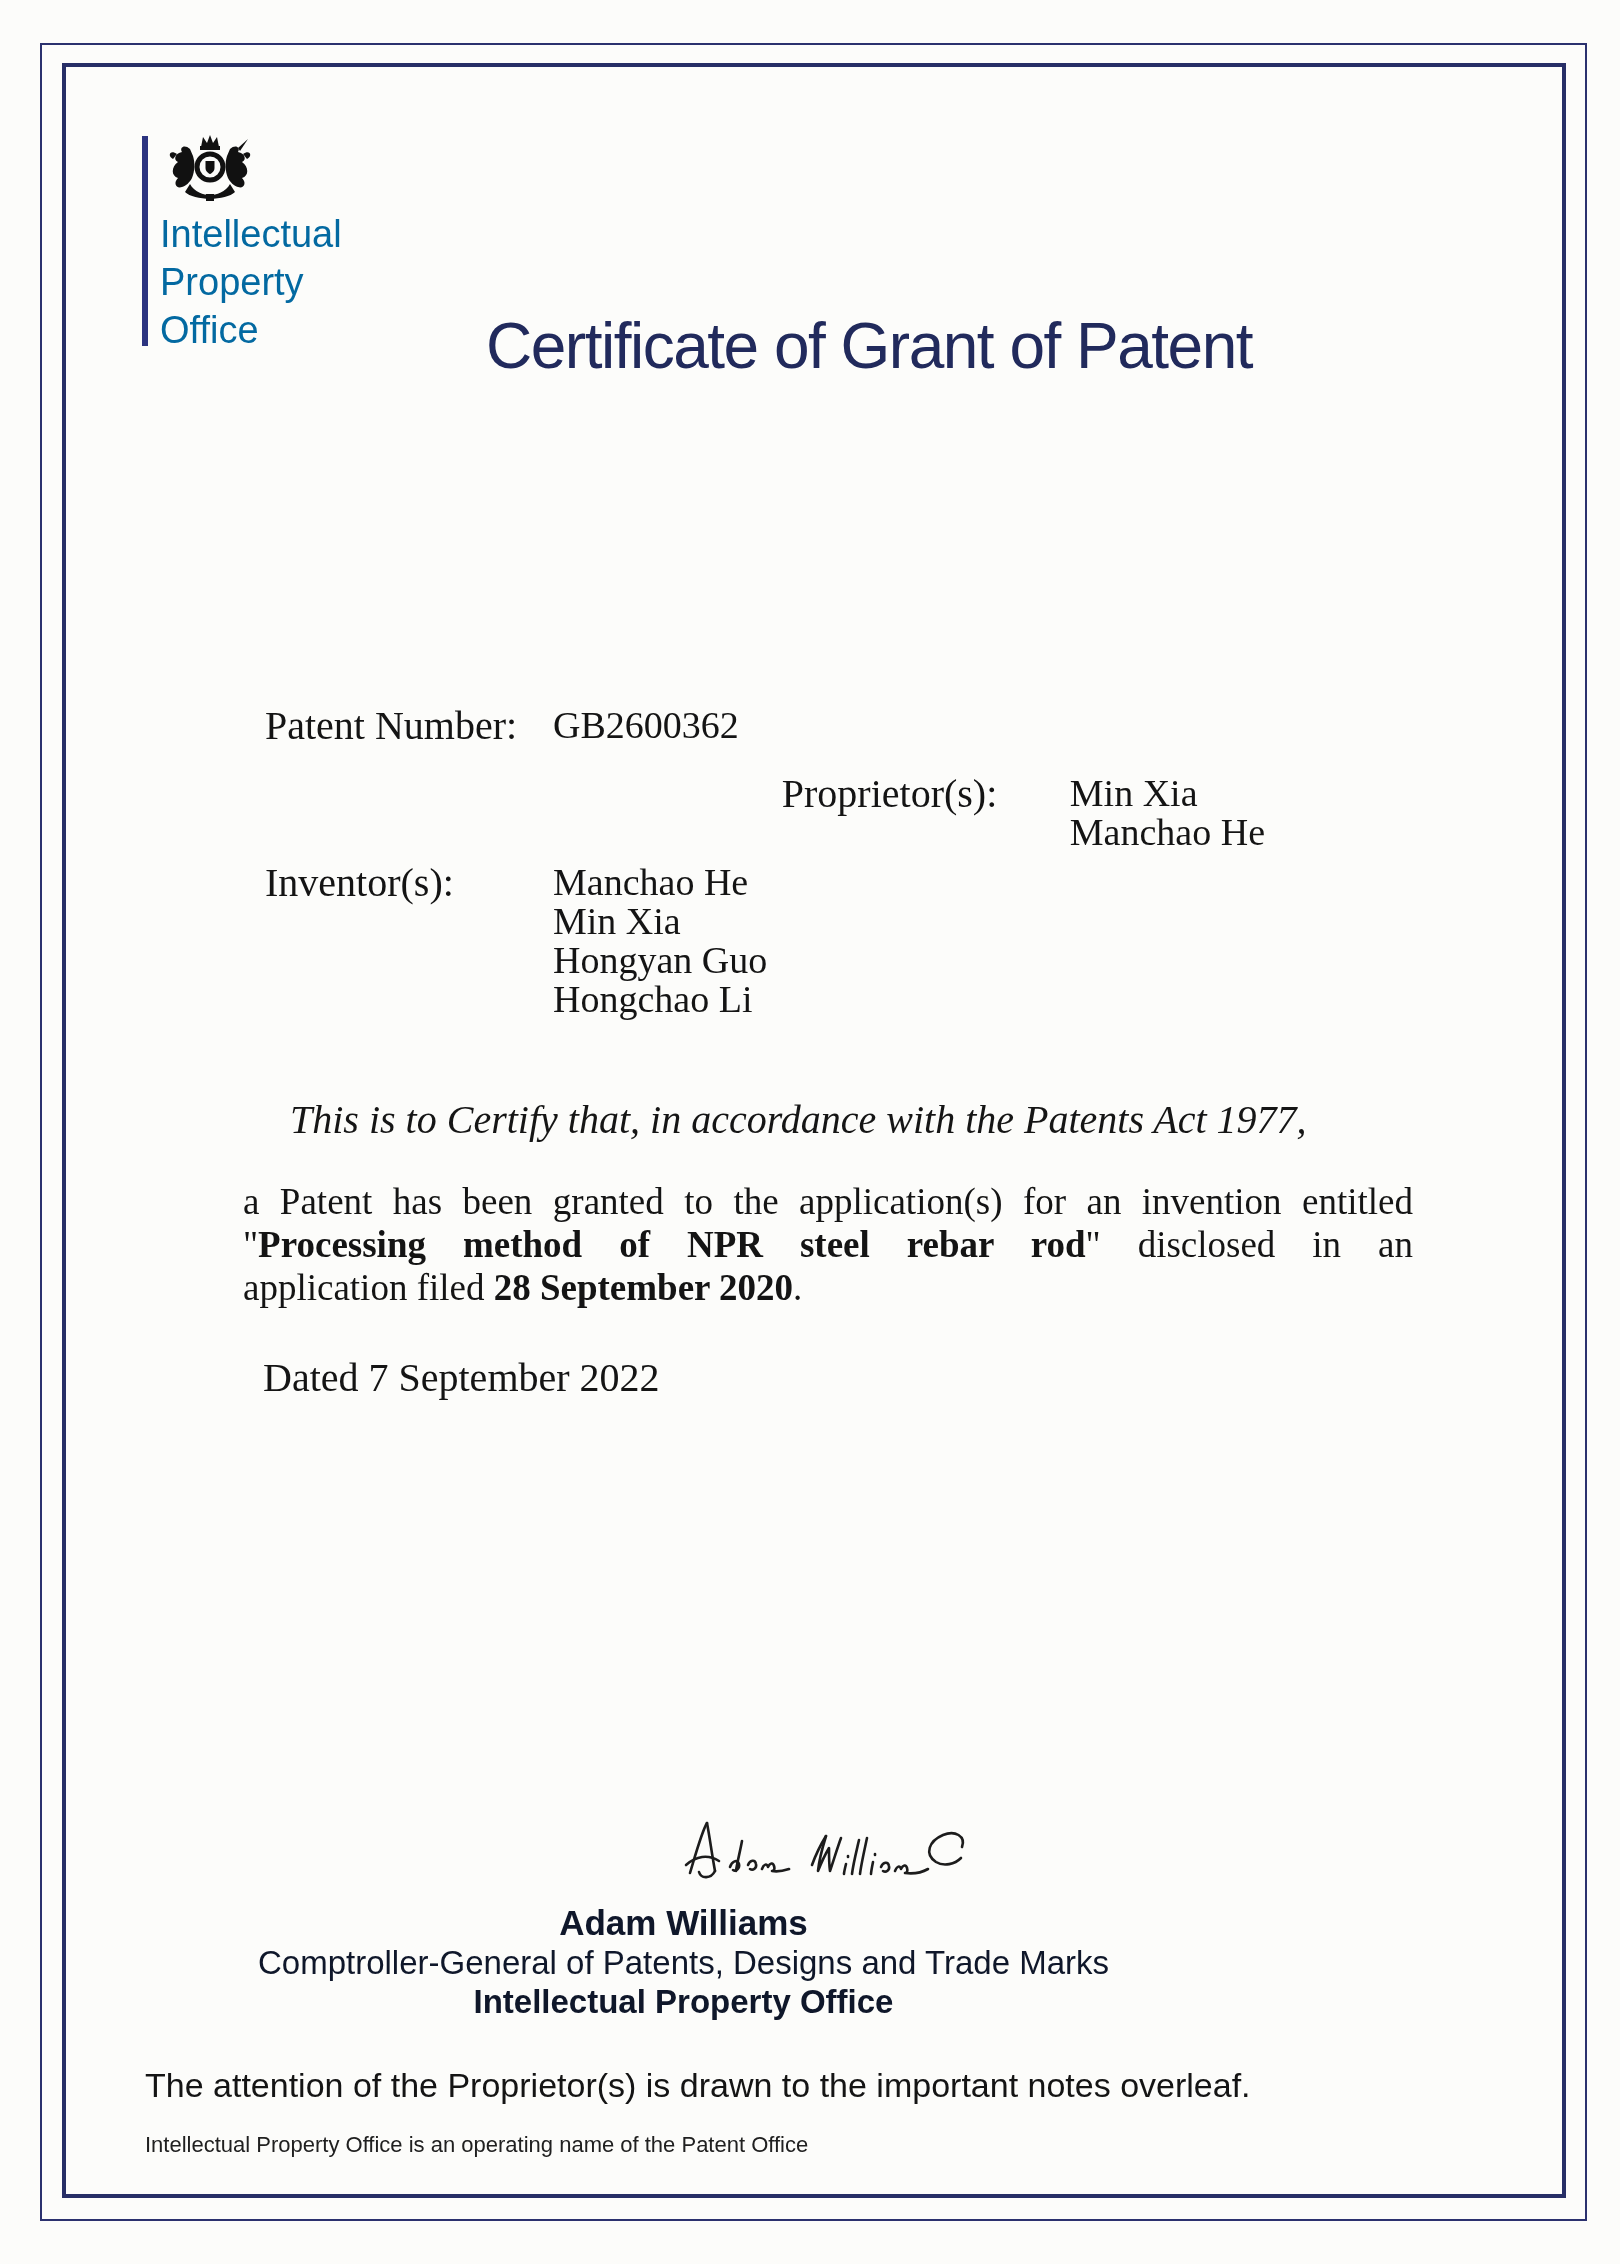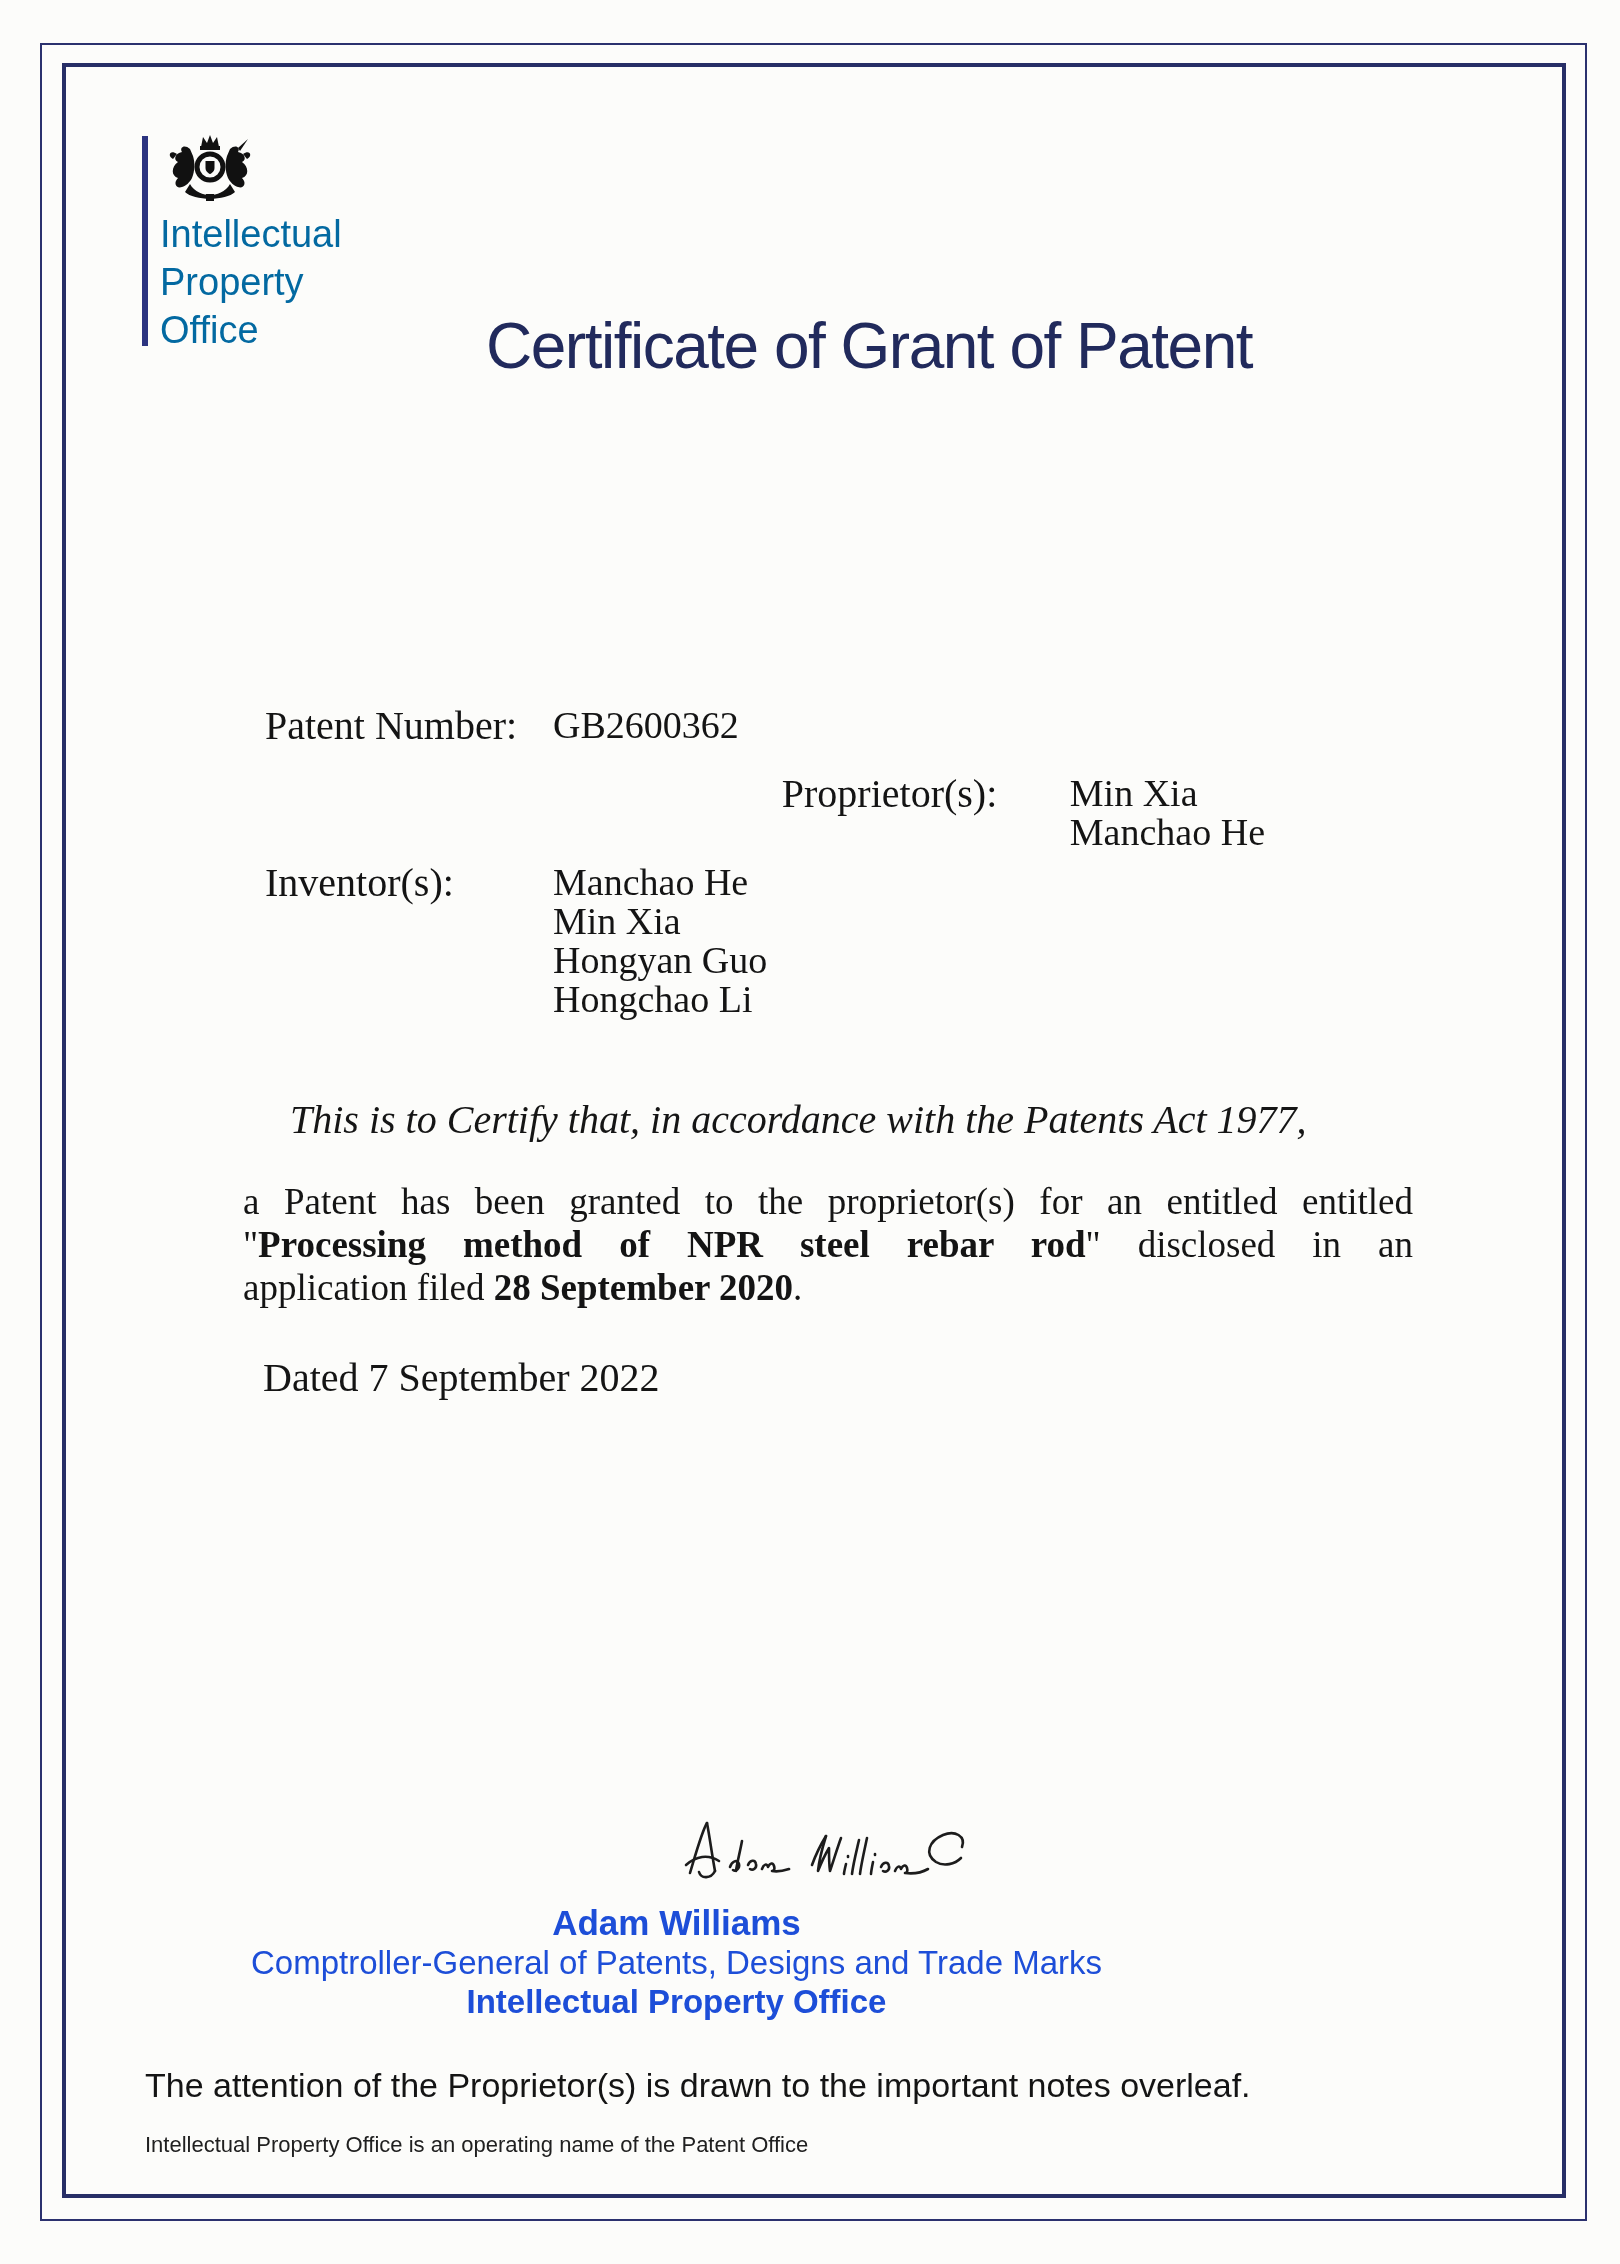--- a/index.html
+++ b/index.html
@@ -44,22 +44,22 @@
     font-style:italic; font-size:40px; color:#151515; white-space:nowrap;
   }
   .grant-paragraph{position:absolute; left:243px; top:1180px; width:1170px; font-size:37px; color:#141414;}
   .body-line{line-height:43px;}
   .body-line.just{text-align:justify; text-align-last:justify;}
   .body-line .b{font-weight:bold;}
   .dated-line{position:absolute; left:243px; top:1354px; font-size:40px; color:#141414; white-space:nowrap;margin-left:20px;}
   
   .signature-svg{position:absolute; left:678px; top:1818px; width:292px; height:64px;}
   .signatory{
-    position:absolute; left:8px; top:1903px; width:1337px; text-align:center;
-    font-family:"Liberation Sans", sans-serif; color:#1d4ed8;
+    position:absolute; left:15px; top:1903px; width:1337px; text-align:center;
+    font-family:"Liberation Sans", sans-serif; color:#0f172a;
   }
   .signatory-name{font-size:35px; font-weight:bold; line-height:40px;}
   .signatory-role{font-size:33px; line-height:39px;}
   .signatory-org{font-size:33px; line-height:39px;font-weight:bold;}
   
   .footer-notice{
     position:absolute; left:145px; top:2066px;
     font-family:"Liberation Sans", sans-serif; font-size:34px; color:#141414; white-space:nowrap;
   }
   .footer-smallprint{
@@ -125,21 +125,21 @@
           <div>Manchao He</div>
           <div>Min Xia</div>
           <div>Hongyan Guo</div>
           <div>Hongchao Li</div>
         </div>
       </div>
     </div>
 
   <div class="certify-line">This is to Certify that, in accordance with the Patents Act 1977,</div>
   <div class="grant-paragraph">
-      <div class="body-line just"><span>a Patent has been granted to the proprietor(s) for an entitled entitled</span></div>
+      <div class="body-line just"><span>a Patent has been granted to the application(s) for an invention entitled</span></div>
       <div class="body-line just"><span>"</span><span class="b">Processing method of NPR steel rebar rod</span><span>" disclosed in an</span></div>
       <div class="body-line"><span>application filed </span><span class="b">28 September 2020</span><span>.</span></div>
     </div>
   <div class="dated-line">Dated 7 September 2022</div>
 
   <svg class="signature-svg" viewBox="0 0 292 62" xmlns="http://www.w3.org/2000/svg" fill="none" stroke="#1c1c1c" stroke-width="2.6" stroke-linecap="round" stroke-linejoin="round">
     <path d="M12,54 C18,34 24,12 29,4"></path>
     <path d="M29,4 C32,20 34,36 37,52"></path>
     <path d="M8,46 C18,37 30,35 41,42"></path>
     <path d="M37,52 C33,60 23,60 21,53"></path>

